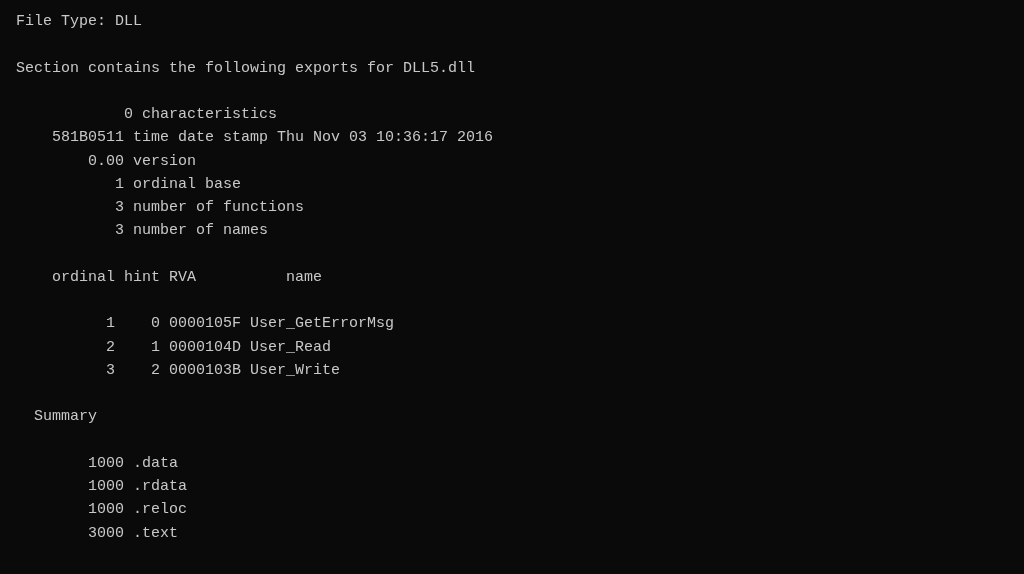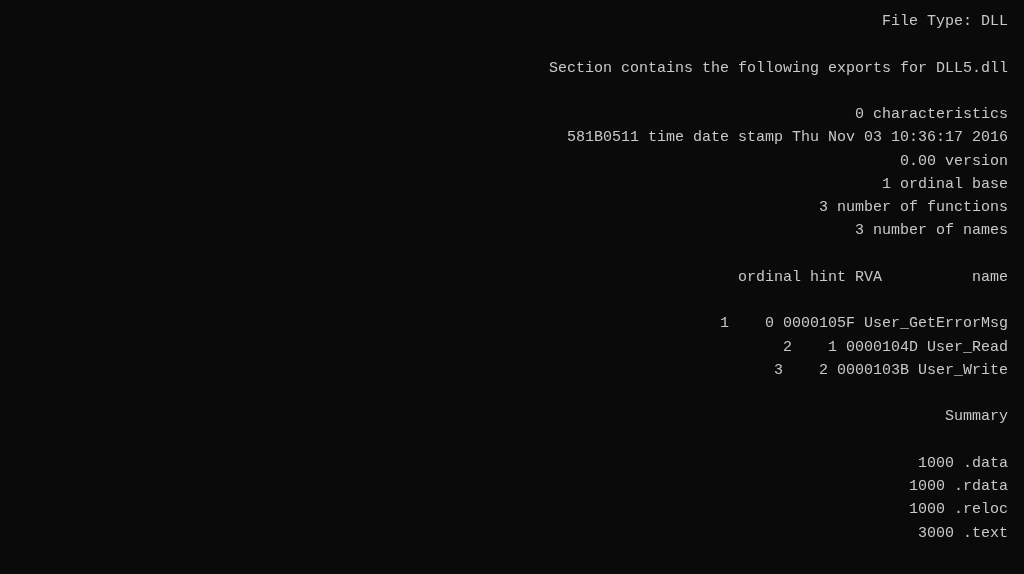--- a/index.html
+++ b/index.html
@@ -19,19 +19,18 @@
       min-height: 574px;
       overflow: hidden;
     }
 
     .terminal-content {
       white-space: pre;
     }
 
     .line {
       display: block;
-      text-align: right;
     }
   </style>
 </head>
 <body>
 
 <div class="terminal-content" id="terminal-container"><span class="line">File Type: DLL</span><span class="line">&nbsp;</span><span class="line">Section contains the following exports for DLL5.dll</span><span class="line">&nbsp;</span><span class="line">            0 characteristics</span><span class="line">    581B0511 time date stamp Thu Nov 03 10:36:17 2016</span><span class="line">        0.00 version</span><span class="line">           1 ordinal base</span><span class="line">           3 number of functions</span><span class="line">           3 number of names</span><span class="line">&nbsp;</span><span class="line">    ordinal hint RVA          name</span><span class="line">&nbsp;</span><span class="line">          1    0 0000105F User_GetErrorMsg</span><span class="line">          2    1 0000104D User_Read</span><span class="line">          3    2 0000103B User_Write</span><span class="line">&nbsp;</span><span class="line">  Summary</span><span class="line">&nbsp;</span><span class="line">        1000 .data</span><span class="line">        1000 .rdata</span><span class="line">        1000 .reloc</span><span class="line">        3000 .text</span></div>
 
 </body></html>

